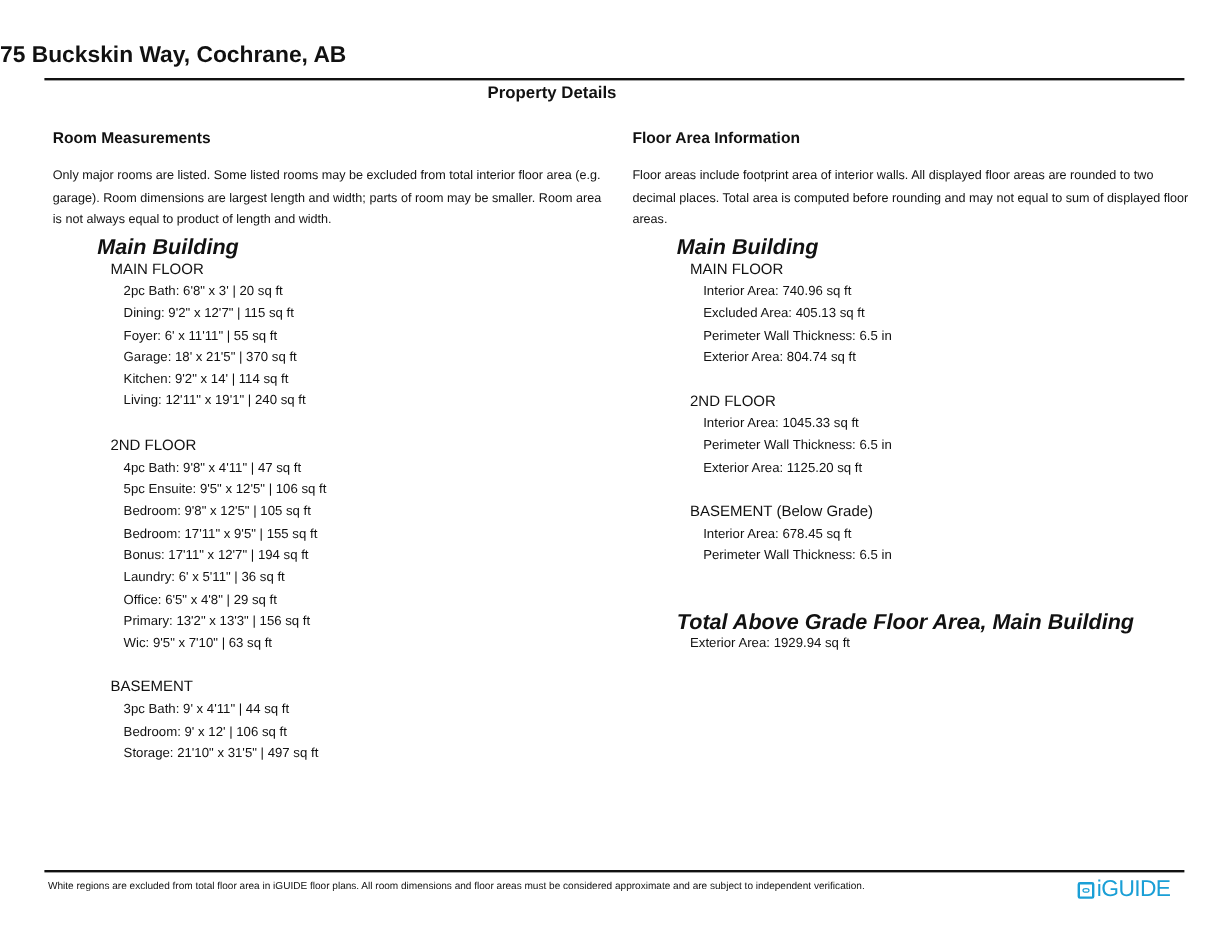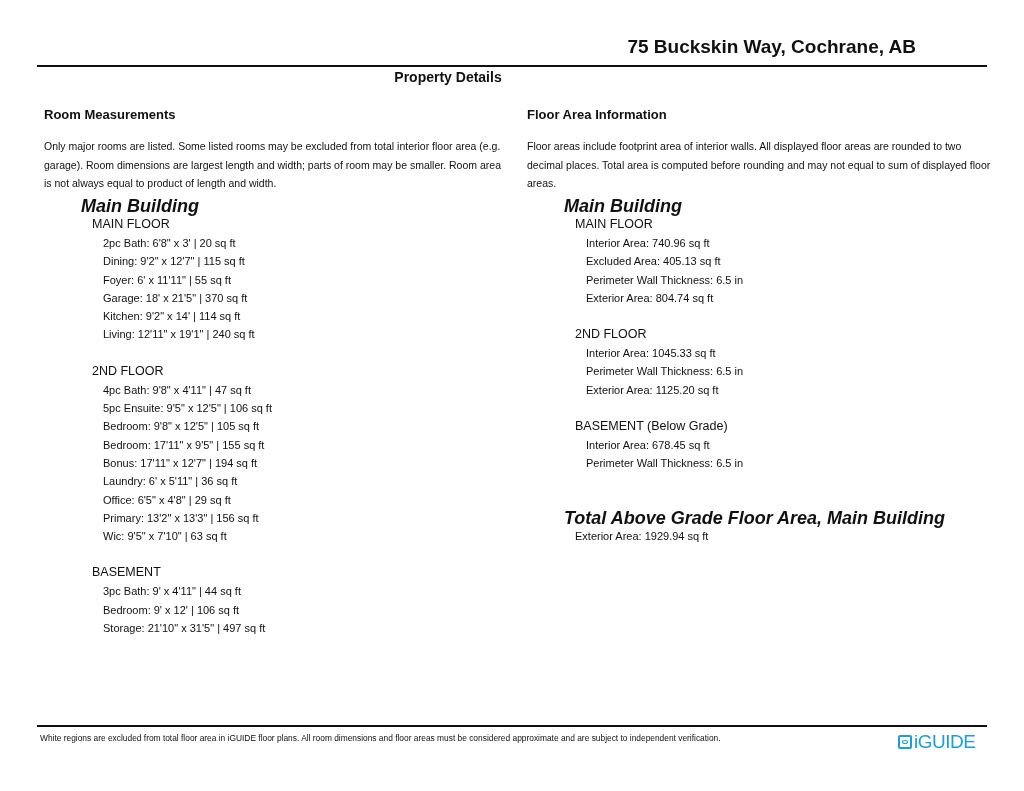--- a/index.html
+++ b/index.html
@@ -1,19 +1,19 @@
 <!DOCTYPE html>
 <html><head>
 <meta charset="utf-8">
 <style>
   html, body { margin: 0; padding: 0; background: #ffffff; }
   body { width: 1024px; height: 791px; position: relative; font-family: "Liberation Sans", sans-serif; color: #111; overflow: hidden; }
-  .title { position: absolute; top: 36px; left: 0; width: 916px; text-align: right; font-size: 19px; font-weight: bold; }
+  .title { position: absolute; top: 36px; left: 0; width: 916px; text-align: left; font-size: 19px; font-weight: bold; }
   .rule-top { position: absolute; top: 65px; left: 37px; width: 950px; height: 2px; background: #111; }
-  .subtitle { position: absolute; top: 69px; left: 0; width: 896px; text-align: center; font-size: 14px; font-weight: bold; }
+  .subtitle { position: absolute; top: 69px; left: 12px; width: 896px; text-align: center; font-size: 14px; font-weight: bold; }
   .col { position: absolute; top: 106px; }
   .col-left { left: 44px; width: 460px; }
   .col-right { left: 527px; width: 470px; }
   .sec-h { font-size: 13px; font-weight: bold; line-height: 17px; }
   .sec-p { font-size: 10.5px; line-height: 18.5px; margin-top: 14px; }
   .tree { position: absolute; font-size: 11.2px; }
   .tree-left { left: 81px; top: 198px; }
   .tree-right { left: 564px; top: 198px; }
   .bldg { font-size: 18px; font-weight: bold; line-height: 17px; font-style: italic; }
   .floor { font-size: 12.5px; padding-left: 11px; line-height: 19px; }

